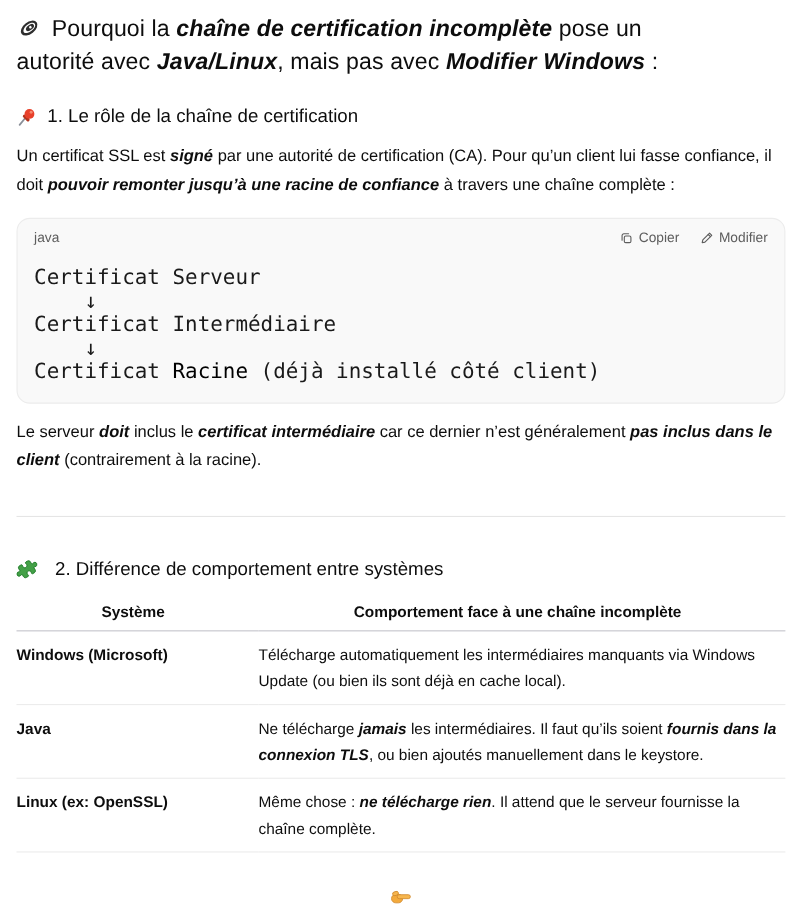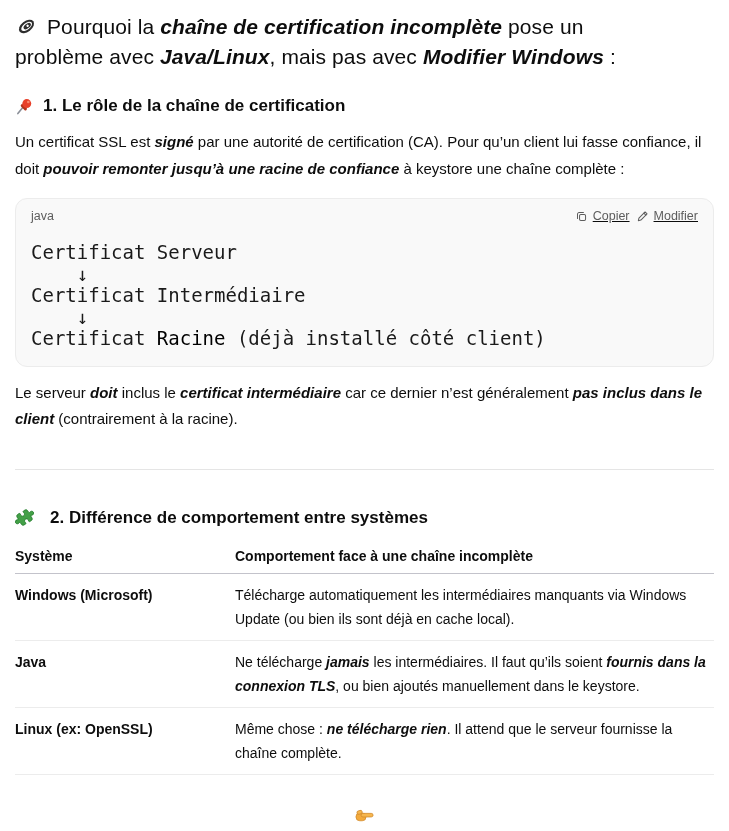--- a/index.html
+++ b/index.html
@@ -3,40 +3,40 @@
 <meta charset="utf-8">
 <style>
   html,body{margin:0;padding:0;background:#ffffff;}
   body{width:729px;font-family:"Liberation Sans",sans-serif;color:#0d0d0d;-webkit-font-smoothing:antialiased;}
   .page{box-sizing:border-box;width:729px;padding:6px 15px 20px;}
 
   .title{margin:6px 0 0;font-size:21px;line-height:30px;font-weight:400;letter-spacing:.1px;}
   .title .b{font-weight:700;}
   .emoji24{display:inline-block;vertical-align:-4px;margin-right:9px;line-height:0;}
 
-  h3.sec{display:flex;align-items:center;gap:9px;margin:24px 0 0;font-size:17px;font-weight:700;}
+  h3.sec{display:flex;align-items:center;gap:9px;margin:24px 0 0;font-size:17px;font-weight:400;}
   .emoji18{display:inline-flex;line-height:0;flex:none;}
 
   p.body{margin:13px 0 0;font-size:15px;line-height:26.5px;}
   .b{font-weight:700;font-style:italic;}
   .hl{color:#000000;}
 
   .code-block{margin:16px 0 0;background:#f9f9f9;border:1px solid #ececec;border-radius:12px;overflow:hidden;}
   .code-header{display:flex;align-items:center;justify-content:space-between;padding:10px 15px 0;}
   .code-lang{font-size:12.5px;color:#5d5d5d;}
-  .code-actions{display:flex;gap:6px;text-decoration:underline;}
+  .code-actions{display:flex;gap:18px;}
   .code-action{display:inline-flex;align-items:center;gap:5px;background:none;border:none;padding:0;font-family:"Liberation Sans",sans-serif;font-size:12.5px;color:#5d5d5d;cursor:pointer;}
   .ico{display:inline-flex;line-height:0;}
   pre.code{margin:0;padding:19px 15px 16px;font-family:"DejaVu Sans Mono","Liberation Mono",monospace;font-size:19px;line-height:21.6px;color:#1a1a1a;}
   pre.code .line{display:block;white-space:pre;}
 
   hr.divider{margin:36px 0 0;border:none;border-top:1px solid #e5e5e5;}
 
   table.cmp{width:100%;border-collapse:collapse;margin-top:14px;font-size:14px;}
-  table.cmp th{text-align:left;font-weight:700;padding:6px 8px 9px 0;border-bottom:1px solid #c3c3cb;vertical-align:bottom;}
+  table.cmp th{text-align:center;font-weight:700;padding:6px 8px 9px 0;border-bottom:1px solid #c3c3cb;vertical-align:bottom;}
   table.cmp td{vertical-align:top;padding:9px 4px 8px 0;border-bottom:1px solid #ececec;line-height:24.5px;}
   table.cmp .col-system{width:212px;}
   table.cmp td.system{font-weight:700;}
 
   .result{display:flex;align-items:center;gap:9px;margin:30px 0 0;font-size:15px;flex-direction:column;}
 </style>
 </head>
 <body>
 
 <div class="page">
@@ -44,36 +44,36 @@
   <h2 class="title">
     <span class="emoji24">
       <svg viewBox="0 0 24 24" width="23" height="23" aria-hidden="true">
         <g transform="rotate(-38 12 12)">
           <ellipse cx="12" cy="12" rx="9" ry="5.6" fill="#2e2e2e"></ellipse>
           <ellipse cx="12.2" cy="12" rx="6.6" ry="3.5" fill="#ffffff"></ellipse>
           <ellipse cx="12.9" cy="12.1" rx="4.4" ry="2.4" fill="#2e2e2e"></ellipse>
           <circle cx="13.4" cy="12.1" r="1.25" fill="#ffffff"></circle>
         </g>
       </svg>
-    </span><span><span>Pourquoi la </span><span class="b">chaîne de certification incomplète</span><span> pose un</span><br><span>problème avec </span><span class="b">Java/Linux</span><span>, mais pas avec </span><span class="b">Modifier Windows</span><span> :</span></span>
+    </span><span><span>Pourquoi la </span><span class="b">chaîne de certification incomplète</span><span> pose un</span><br><span>autorité avec </span><span class="b">Java/Linux</span><span>, mais pas avec </span><span class="b">Modifier Windows</span><span> :</span></span>
   </h2>
 
   <h3 class="sec">
     <span class="emoji18">
       <svg viewBox="0 0 20 20" width="19" height="19" aria-hidden="true">
         <path d="M3 17.4 L8.6 10.6" stroke="#8a8f98" stroke-width="1.7" stroke-linecap="round"></path>
         <path d="M7.6 9.1 l3.4 3.4" stroke="#b3341d" stroke-width="3.1" stroke-linecap="round"></path>
         <circle cx="12.4" cy="6.9" r="4.7" fill="#e8402a"></circle>
         <circle cx="14" cy="5.3" r="1.4" fill="#f58a70"></circle>
       </svg>
     </span>
     <span>1. Le rôle de la chaîne de certification</span>
   </h3>
 
-  <p class="body"><span>Un certificat SSL est </span><span class="b">signé</span><span> par une autorité de certification (CA). Pour qu’un client lui fasse confiance, il doit </span><span class="b">pouvoir remonter jusqu’à une racine de confiance</span><span> à keystore une chaîne complète :</span></p>
+  <p class="body"><span>Un certificat SSL est </span><span class="b">signé</span><span> par une autorité de certification (CA). Pour qu’un client lui fasse confiance, il doit </span><span class="b">pouvoir remonter jusqu’à une racine de confiance</span><span> à travers une chaîne complète :</span></p>
 
   <div class="code-block">
     <div class="code-header">
       <span class="code-lang">java</span>
       <div class="code-actions">
         <button class="code-action">
           <span class="ico">
             <svg viewBox="0 0 16 16" width="13" height="13" fill="none" stroke="#5d5d5d" stroke-width="1.25" stroke-linecap="round" stroke-linejoin="round" aria-hidden="true">
               <rect x="5.6" y="5.6" width="7.4" height="7.4" rx="1.6"></rect>
               <path d="M10.4 3.1H5.1a2 2 0 0 0-2 2v5.3"></path>

